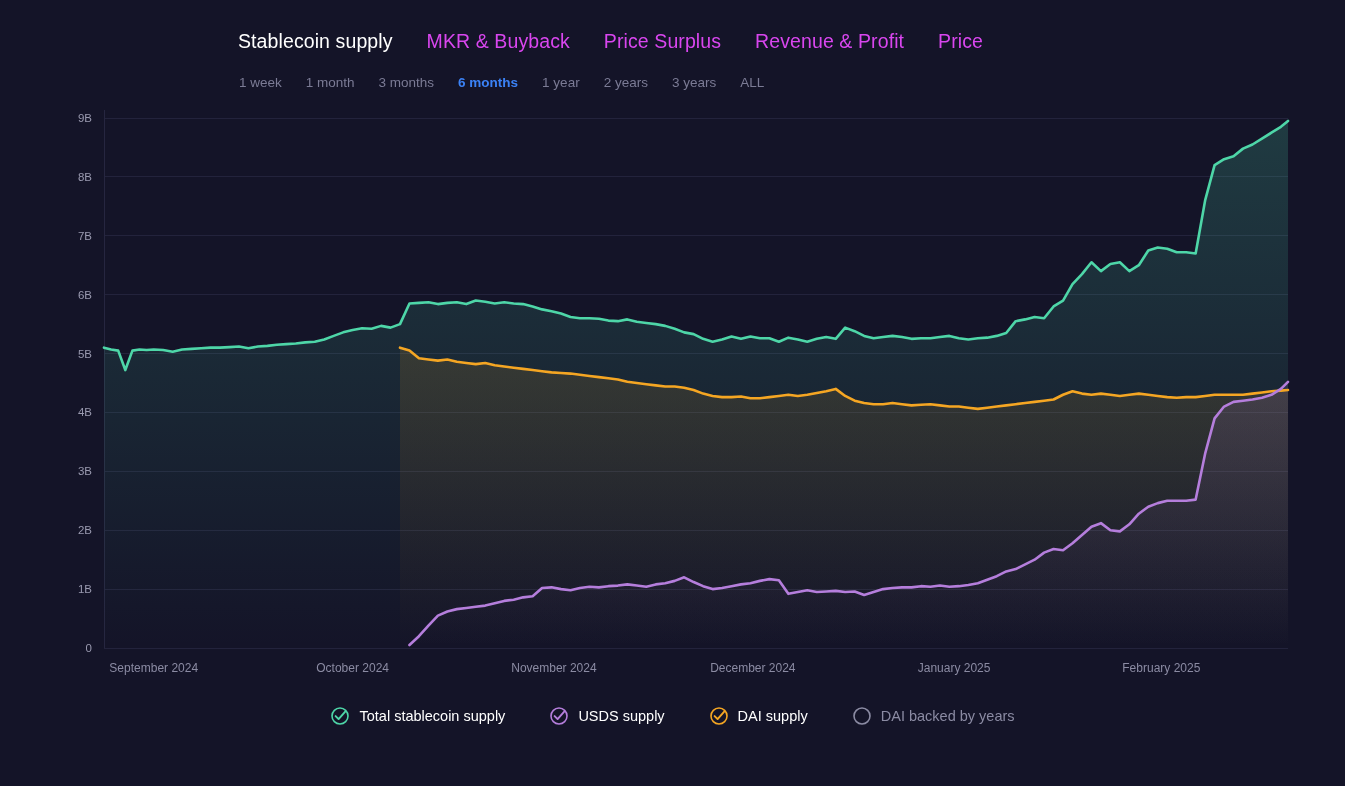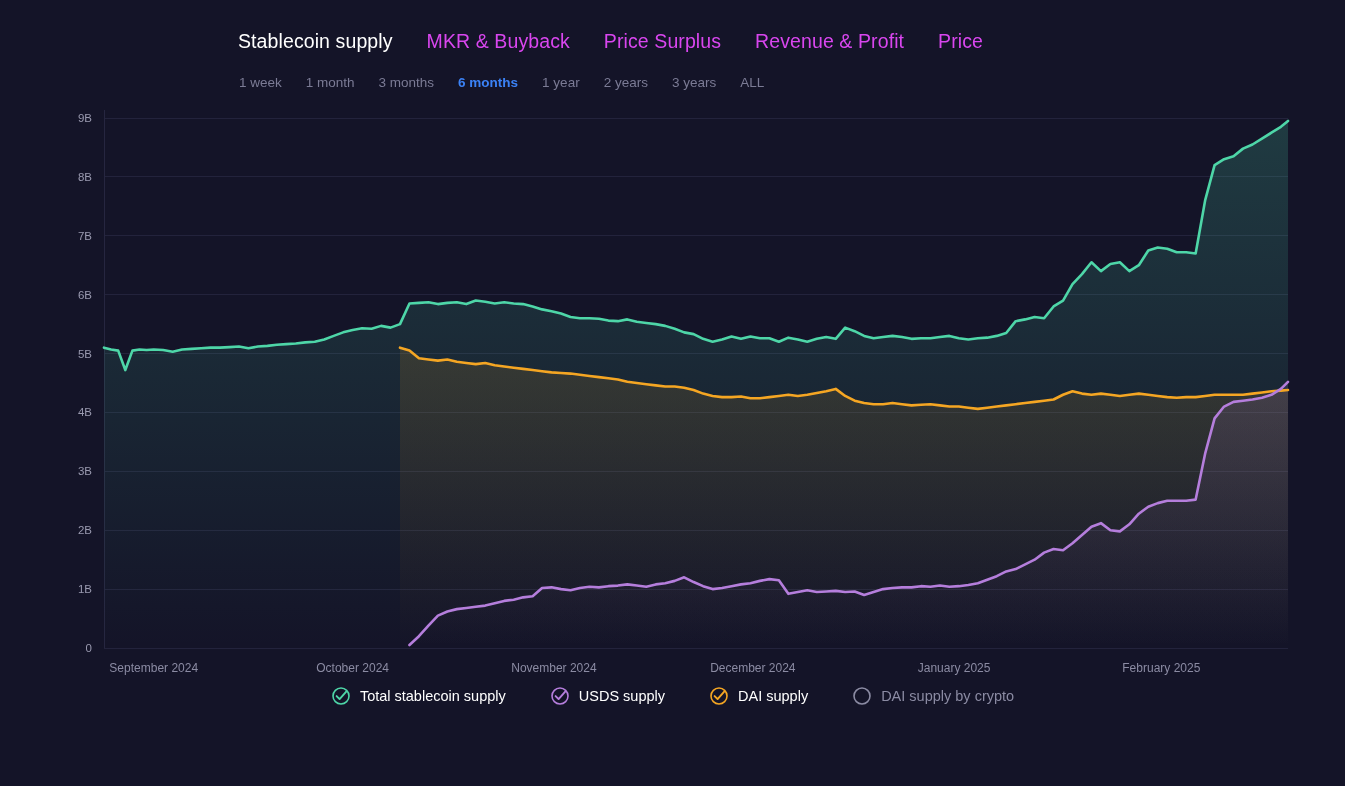--- a/index.html
+++ b/index.html
@@ -79,21 +79,21 @@
 
   
   .legend {
     position: absolute;
     left: 0; top: 686px;
     width: 1345px;
   }
   .legend-row {
     display: flex;
     justify-content: center;
-    align-items: flex-start;
+    align-items: flex-end;
     height: 40px;
     gap: 0px;
   }
   .legend-item {
     display: flex;
     align-items: center;
     gap: 9px;
     cursor: pointer;
     margin: 0 22px;
   }
@@ -212,18 +212,18 @@
           <svg class="legend-icon" viewBox="0 0 20 20">
             <circle cx="10" cy="10" r="8" fill="none" stroke="#f5a623" stroke-width="1.6"></circle>
             <path d="M5.6 10.1 L8.6 13.1 L15.2 5.6" fill="none" stroke="#f5a623" stroke-width="1.9" stroke-linecap="round" stroke-linejoin="round"></path>
           </svg>
           <span class="lbl">DAI supply</span>
         </div>
         <div class="legend-item off">
           <svg class="legend-icon" viewBox="0 0 20 20">
             <circle cx="10" cy="10" r="8" fill="none" stroke="#8b8ba3" stroke-width="1.6"></circle>
           </svg>
-          <span class="lbl">DAI supply by crypto</span>
+          <span class="lbl">DAI backed by years</span>
         </div>
       </div>
   </div>
 
 </div>
 
 </body></html>

